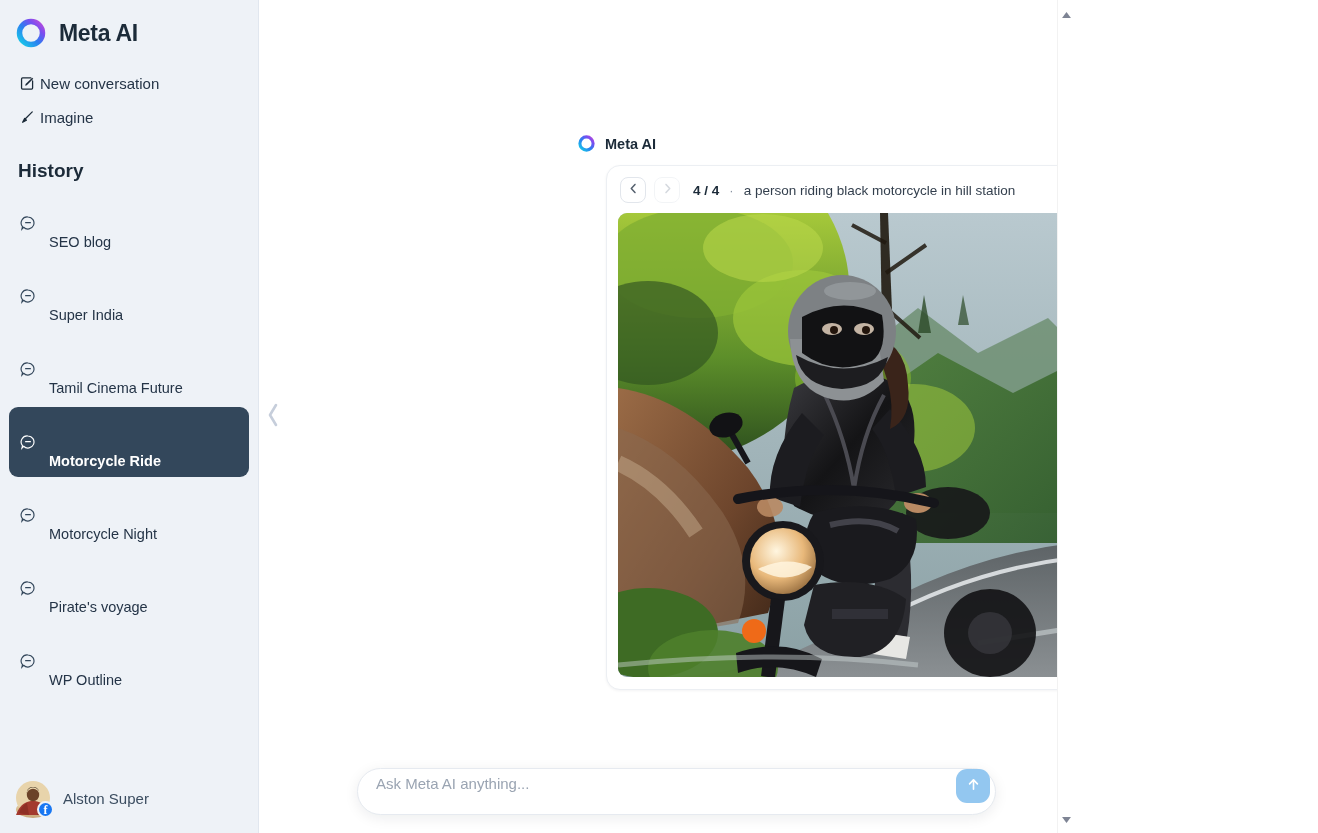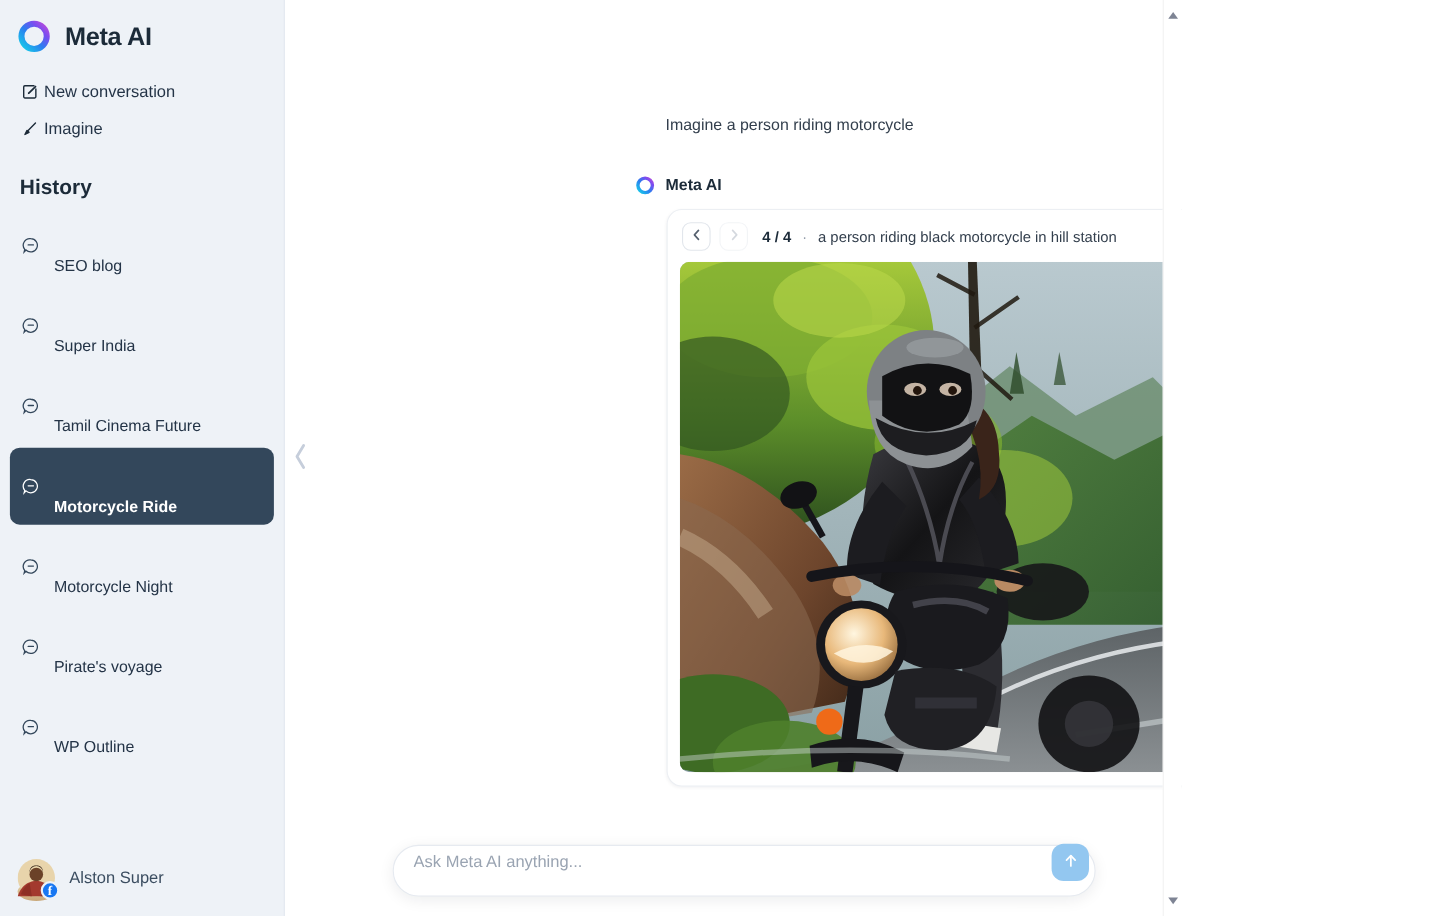--- a/index.html
+++ b/index.html
@@ -164,21 +164,21 @@
     pointer-events: none;
   }
   .composer {
     pointer-events: auto;
     width: 639px; margin-left: 20px;
     height: 47px;
     background: #ffffff;
     border: 1px solid #e6eaf0;
     border-radius: 24px;
     box-shadow: 0 3px 14px rgba(16,24,40,0.08);
-    display: flex; align-items: center;
+    display: flex; 
     padding: 0 5px 16px 18px;
     margin-top: 42px;
   }
   .composer-input {
     flex: 1 1 auto; border: none; outline: none;
     font-size: 15px; font-family: "Liberation Sans", sans-serif;
     color: #1c2b39; background: transparent;
     caret-color: #1c2b39;
   }
   .composer-input::placeholder { color: #9aa4b2; }
@@ -344,21 +344,20 @@
         <path d="M10 3 4 13l6 10"></path>
       </svg>
     </span>
   </div>
 
   <main class="main">
 
     <div class="thread">
 
       <div class="msg">
-        <div class="msg-text">Imagine a person riding motorcycle</div>
       </div>
 
       <div class="msg msg-ai">
         <div class="msg-head">
           <span class="msg-avatar" style="background:transparent">
             <svg viewBox="0 0 19 19" width="19" height="19">
               <defs>
                 <linearGradient id="mg2" x1="0" y1="1" x2="1" y2="0">
                   <stop offset="0%" stop-color="#16cfe8"></stop>
                   <stop offset="45%" stop-color="#2b7ef0"></stop>

